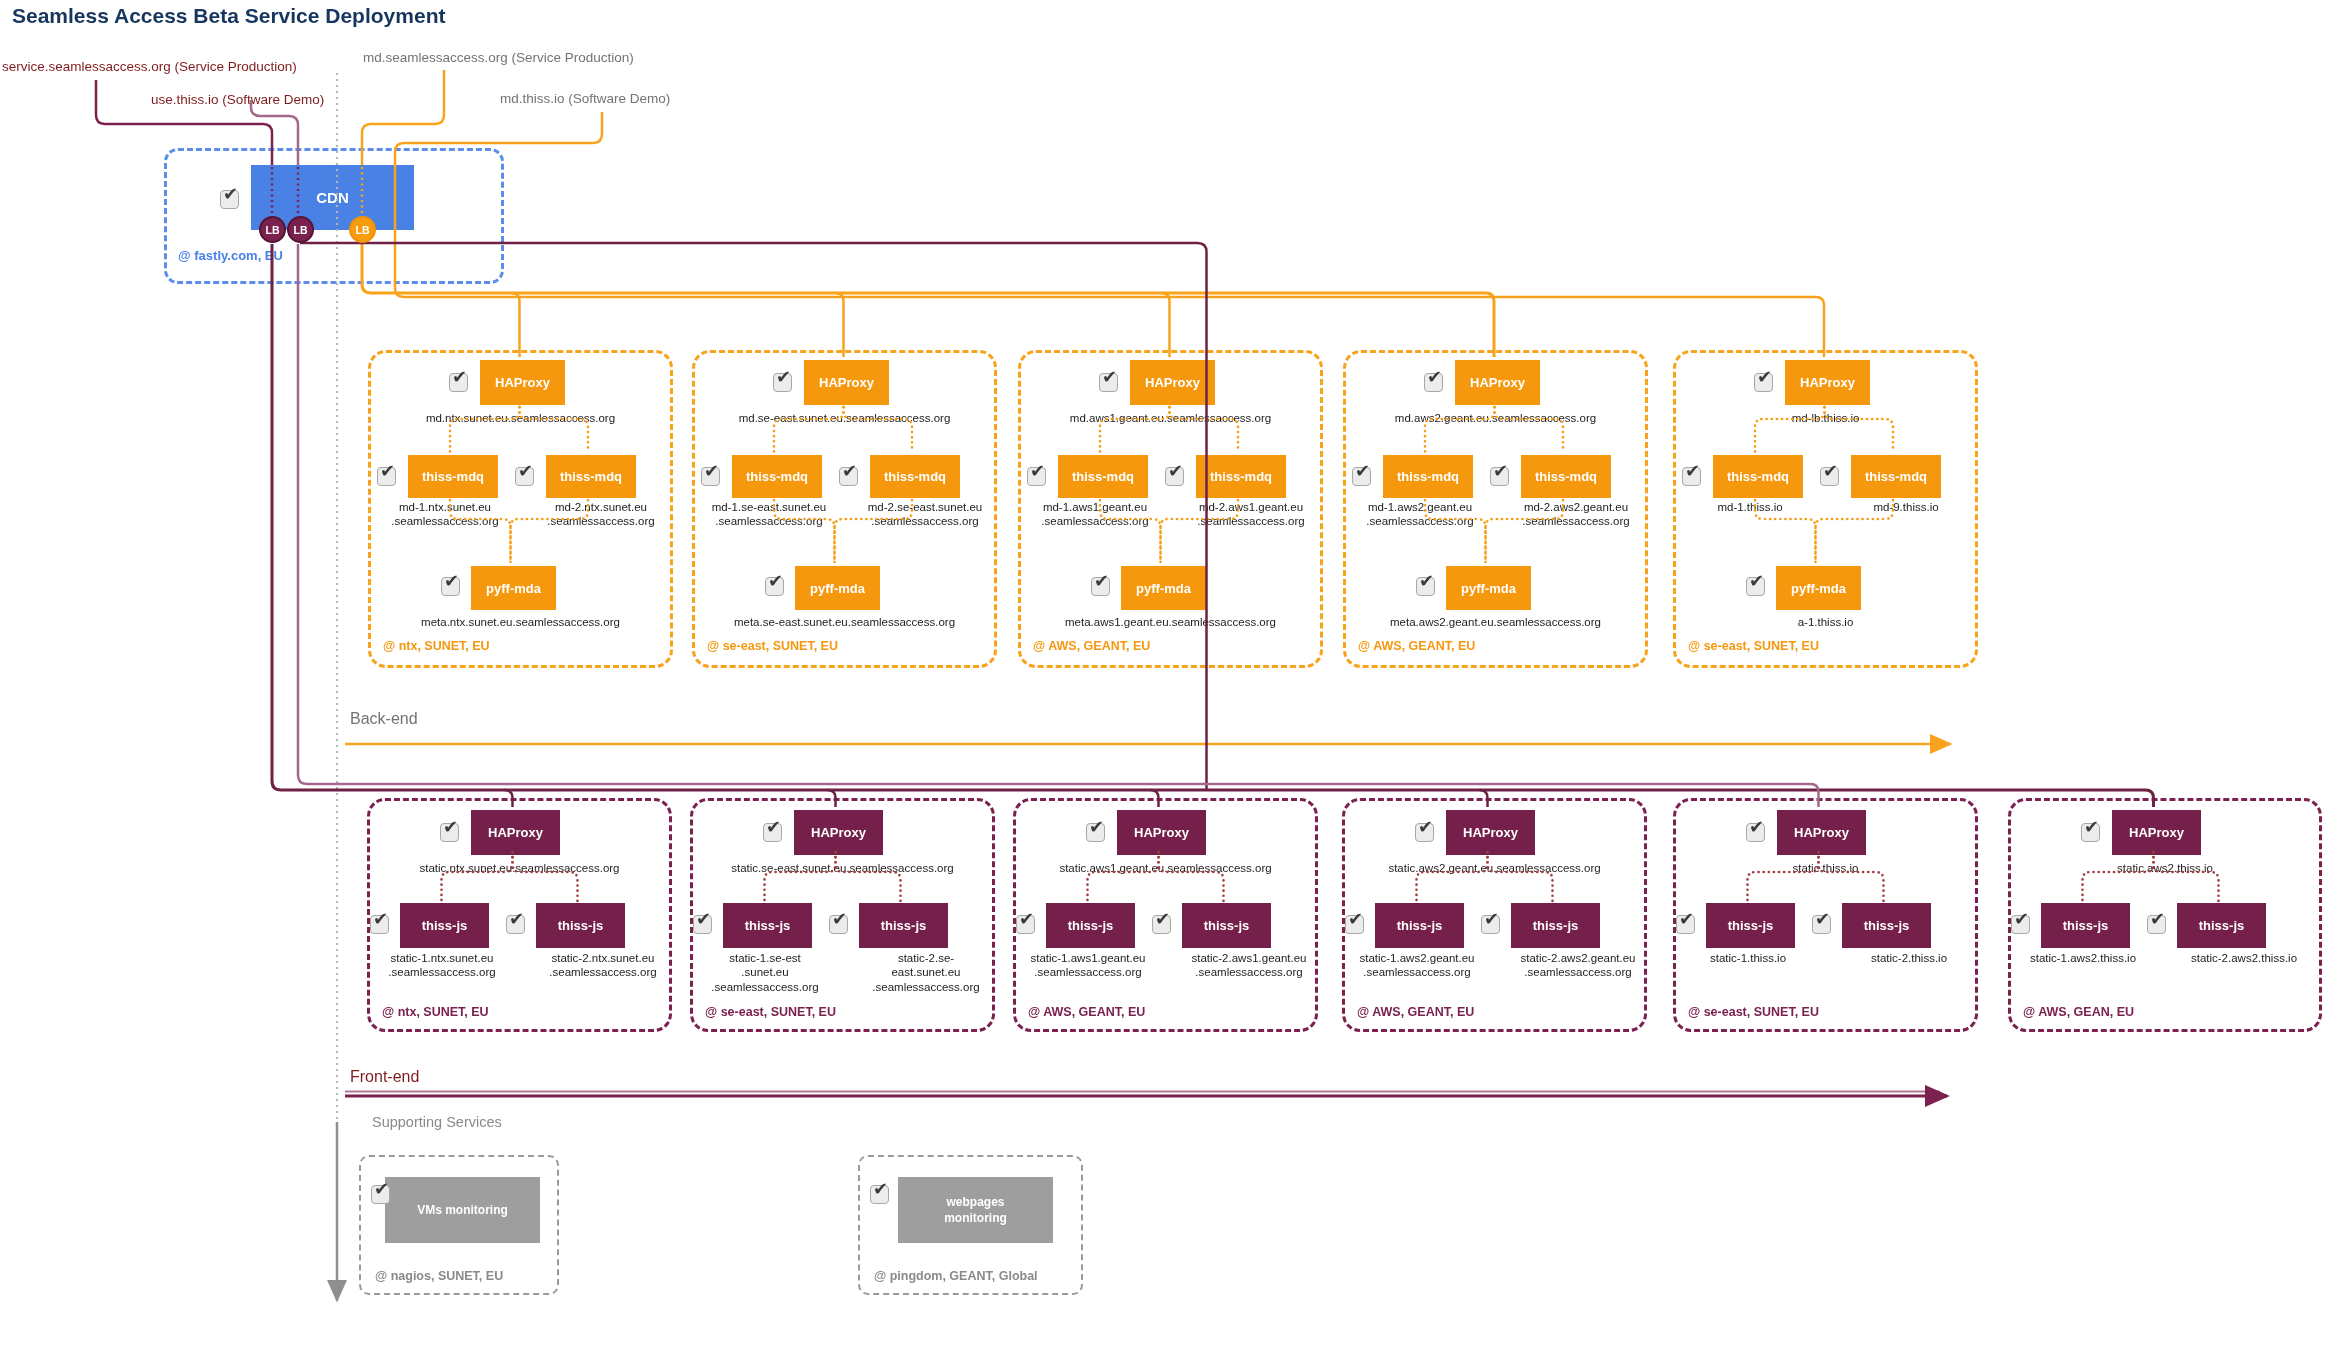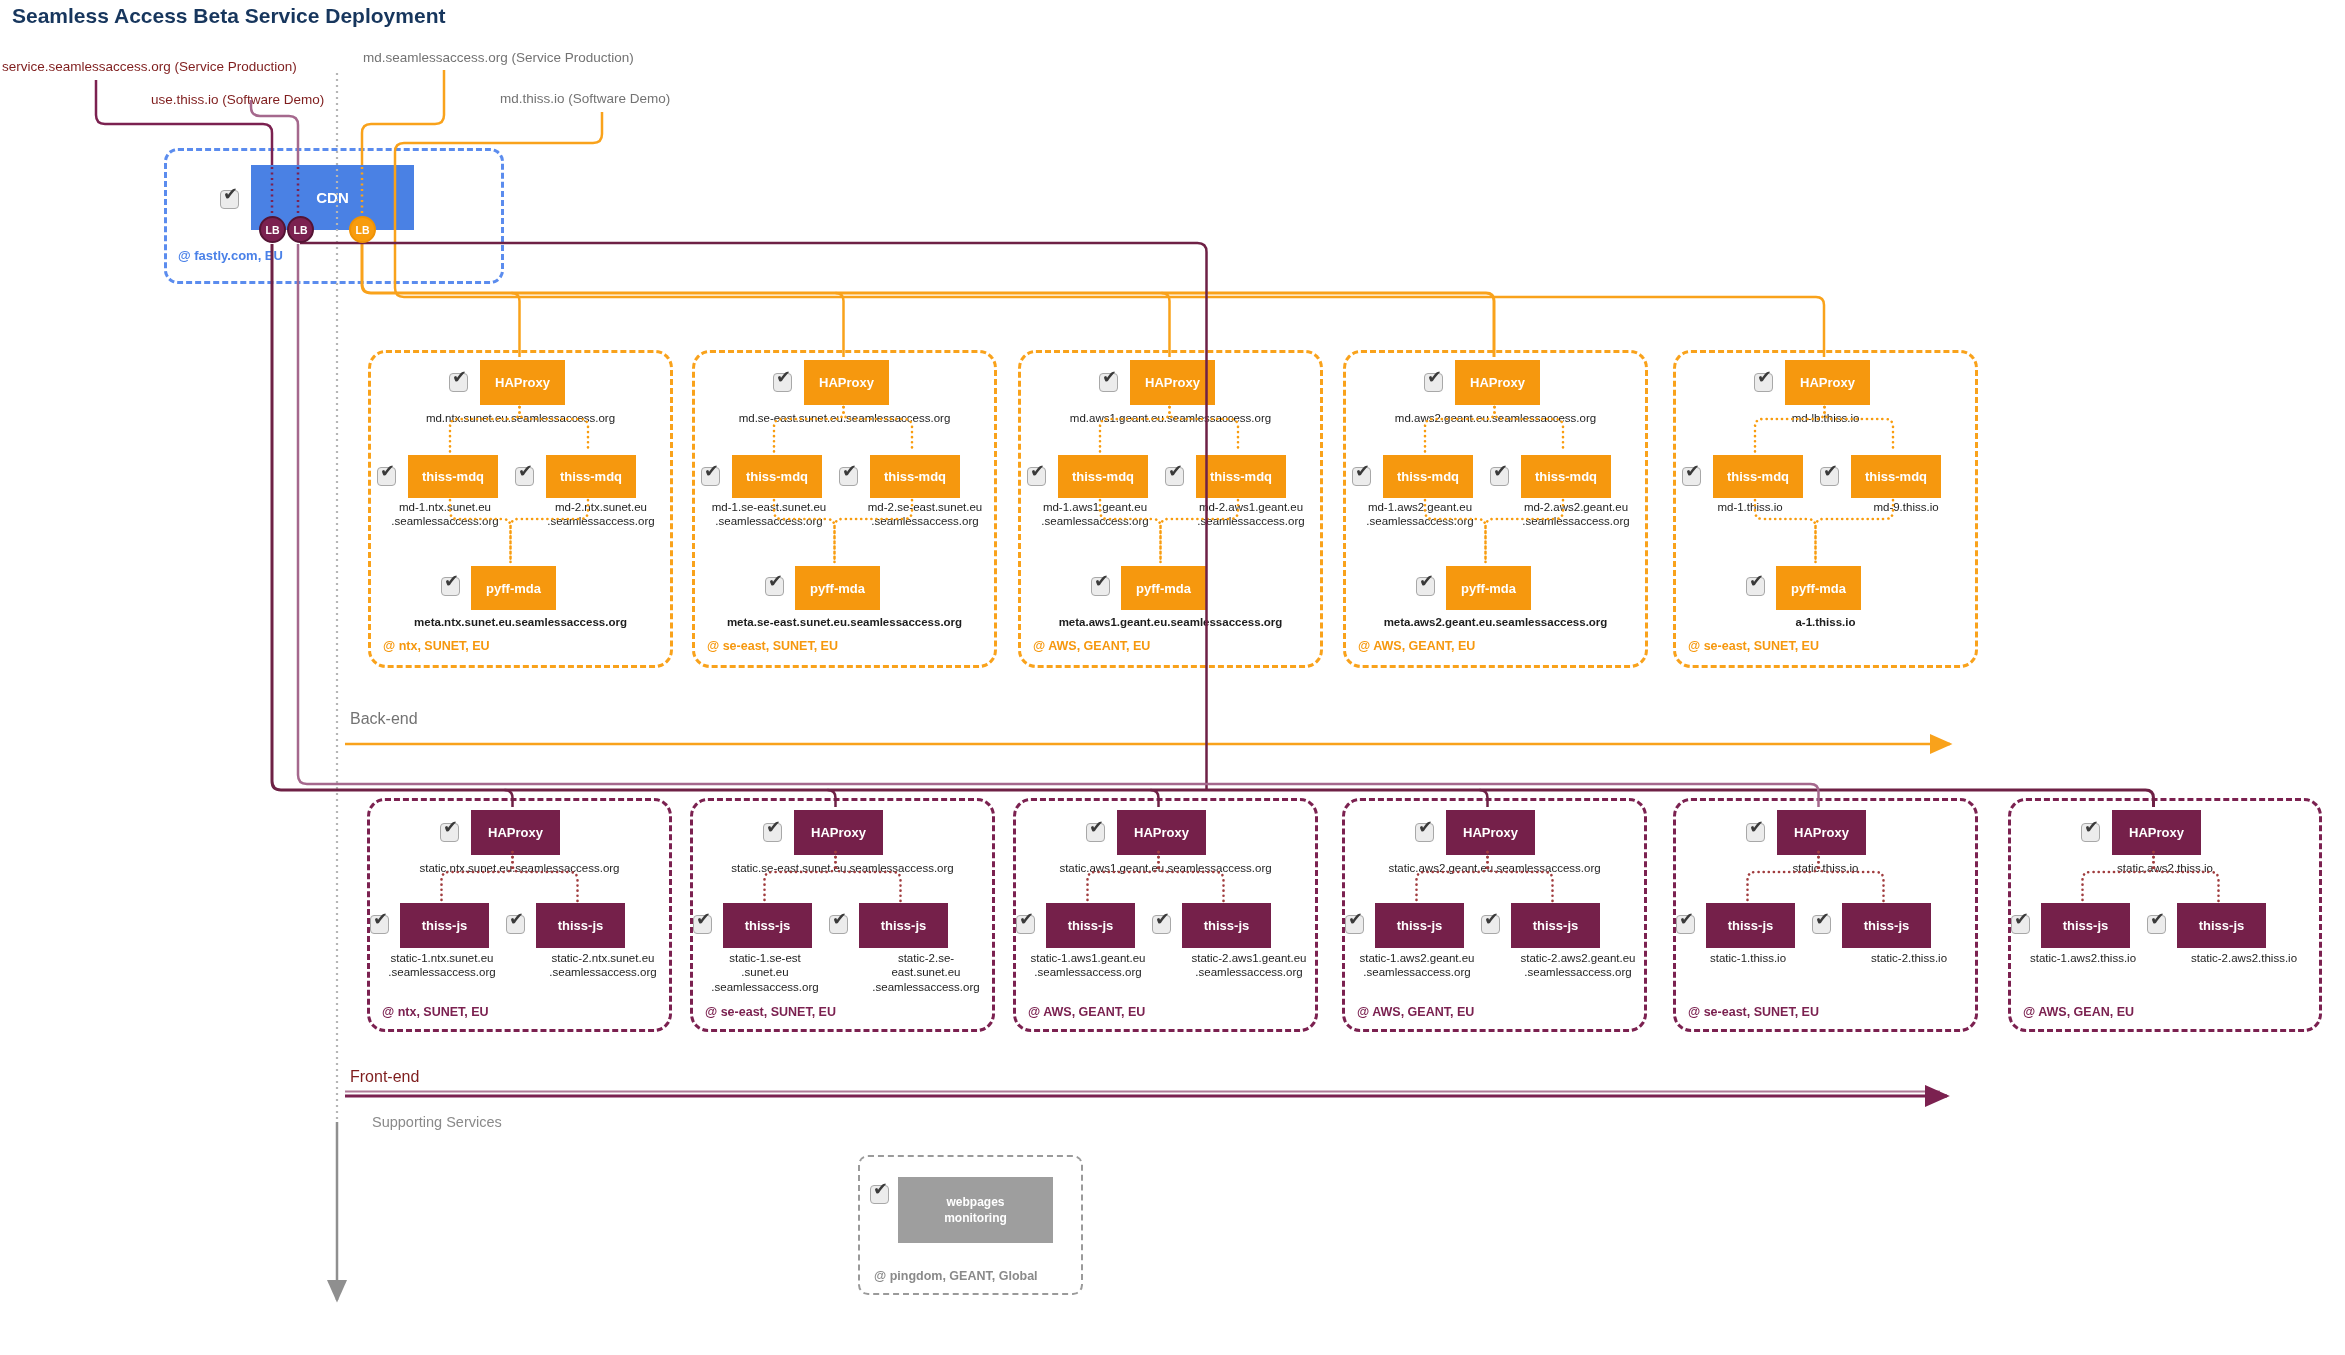--- a/index.html
+++ b/index.html
@@ -37,21 +37,21 @@
   .loc{position:absolute;font-weight:bold;font-size:12.5px;white-space:nowrap;z-index:1;}
   .be .loc{color:#f6980e;left:12px;top:286px;}
   .fe .loc{color:#7b2150;left:12px;top:204px;}
   .be .hap{left:109px;top:7px;width:85px;height:45px;}
   .be .hap-h{left:0;right:0;top:58px;}
   .be .n1{left:37px;top:102px;width:90px;height:43px;}
   .be .n2{left:175px;top:102px;width:90px;height:43px;}
   .be .n1-h{left:-6px;width:160px;top:147px;}
   .be .n2-h{left:150px;width:160px;top:147px;}
   .be .pyff{left:100px;top:213px;width:85px;height:44px;}
-  .be .pyff-h{left:0;right:0;top:262px;font-weight:bold;}
+  .be .pyff-h{left:0;right:0;top:262px;}
   .fe .hap{left:101px;top:9px;width:89px;height:45px;}
   .fe .hap-h{left:0;right:0;top:60px;}
   .fe .n1{left:30px;top:102px;width:89px;height:45px;}
   .fe .n2{left:166px;top:102px;width:89px;height:45px;}
   .fe .n1-h{left:-8px;width:160px;top:150px;}
   .fe .n2-h{left:153px;width:160px;top:150px;}
   
   .ss{top:1155px;height:140px;border:2px dashed #9a9a9a;border-radius:10px;}
   .gnode{position:absolute;left:24px;top:20px;width:155px;height:66px;background:#9e9e9e;color:#fff;
     font-weight:bold;font-size:12px;display:flex;align-items:center;justify-content:center;text-align:center;
@@ -320,20 +320,25 @@
     <div class="node mnode n1">thiss-js</div>
     <span class="cb" style="left:136px;top:114px"></span>
     <div class="node mnode n2">thiss-js</div>
     <div class="host n1-h">static-1.aws2.thiss.io</div>
     <div class="host n2-h">static-2.aws2.thiss.io</div>
     <div class="loc">@ AWS, GEAN, EU</div>
   </div>
 
   <div class="abs sshead">Supporting Services</div>
 
+  <div class="site ss" style="left:359px;width:200px">
+    <span class="cb" style="left:10px;top:28px"></span>
+    <div class="gnode">VMs monitoring</div>
+    <div class="loc">@ nagios, SUNET, EU</div>
+  </div>
   <div class="site ss" style="left:858px;width:225px">
     <span class="cb" style="left:10px;top:28px"></span>
     <div class="gnode" style="left:38px">webpages
 monitoring</div>
     <div class="loc">@ pingdom, GEANT, Global</div>
   </div>
 
 </div>
 
 </body></html>

